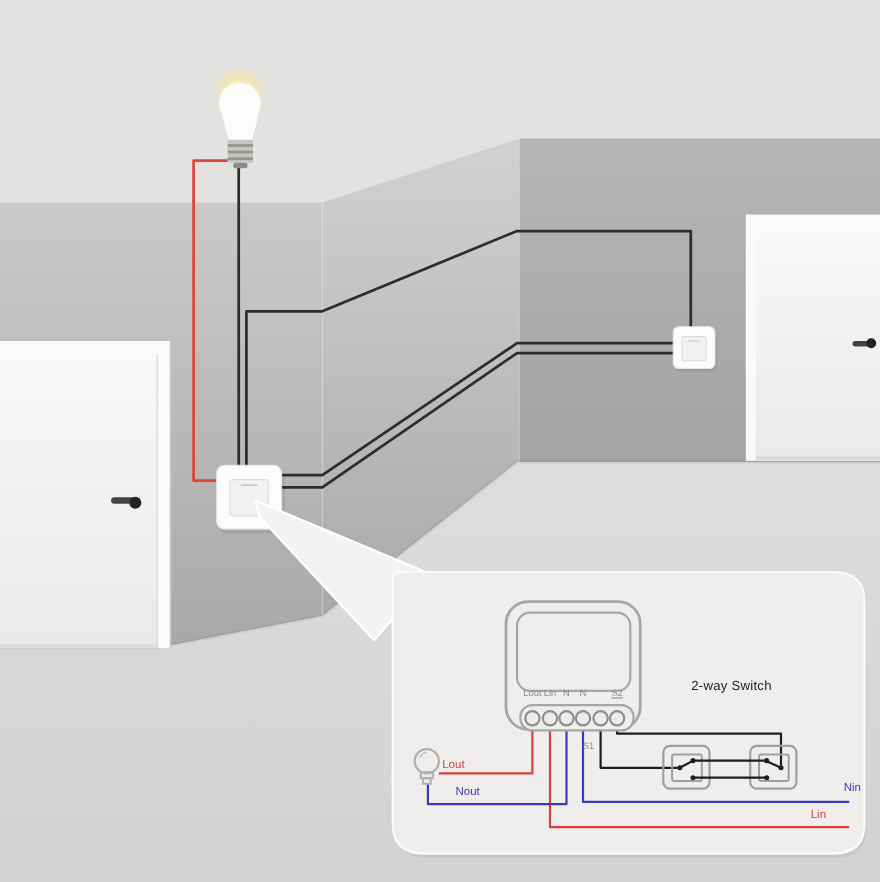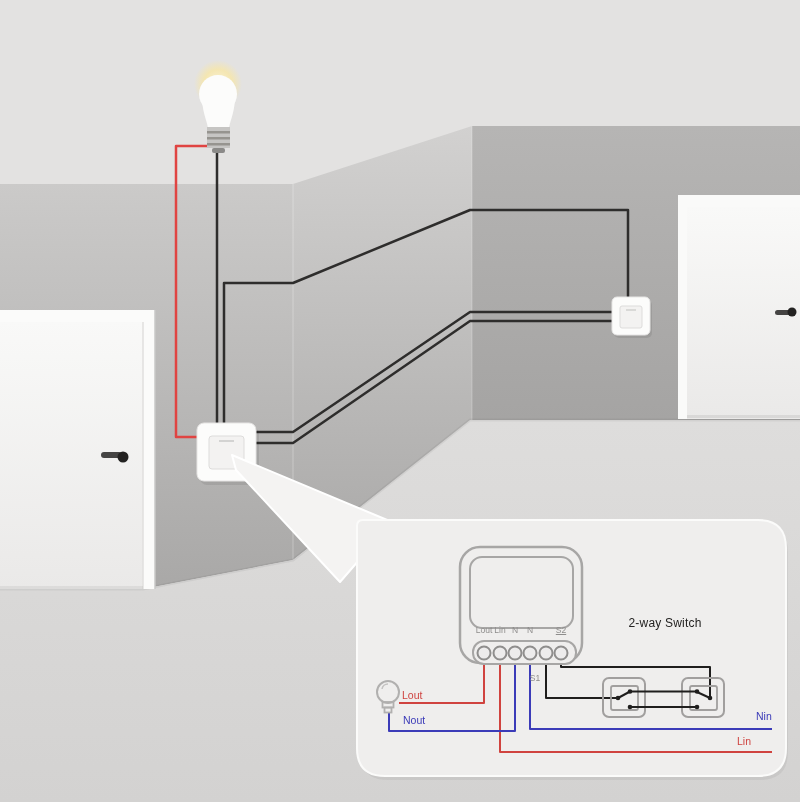--- a/index.html
+++ b/index.html
@@ -10,21 +10,21 @@
   .title{left:0;right:0;top:9px;text-align:center;
          font-size:35px;font-weight:700;color:#161514;letter-spacing:.5px;}
   .frag{position:absolute;top:0;}
   .f1{left:99px;width:57px;height:4px;background:#5f2d2a;}
   .f2{left:191px;width:259px;height:5px;background:#402625;}
   .f3{left:449px;width:212px;height:4px;background:#572b28;}
   .tlabel{top:625px;width:26px;text-align:center;font-size:8.5px;color:#8e8d8c;}
   .swlabel{left:600px;top:616px;width:130px;text-align:center;
            font-size:12px;color:#232221;letter-spacing:.2px;}
   .wl{font-size:10.5px;font-weight:400;}
-  .red{color:#cf4441;} .blue{color:#3b3bb8;}
+  .red{color:#cf4441;} .blue{color:#3b3bb8;margin-left:11px;}
 </style>
 </head>
 <body>
 
 <div class="canvas">
 
   <div class="frag f1"></div>
   <div class="frag f2"></div>
   <div class="frag f3"></div>
 

